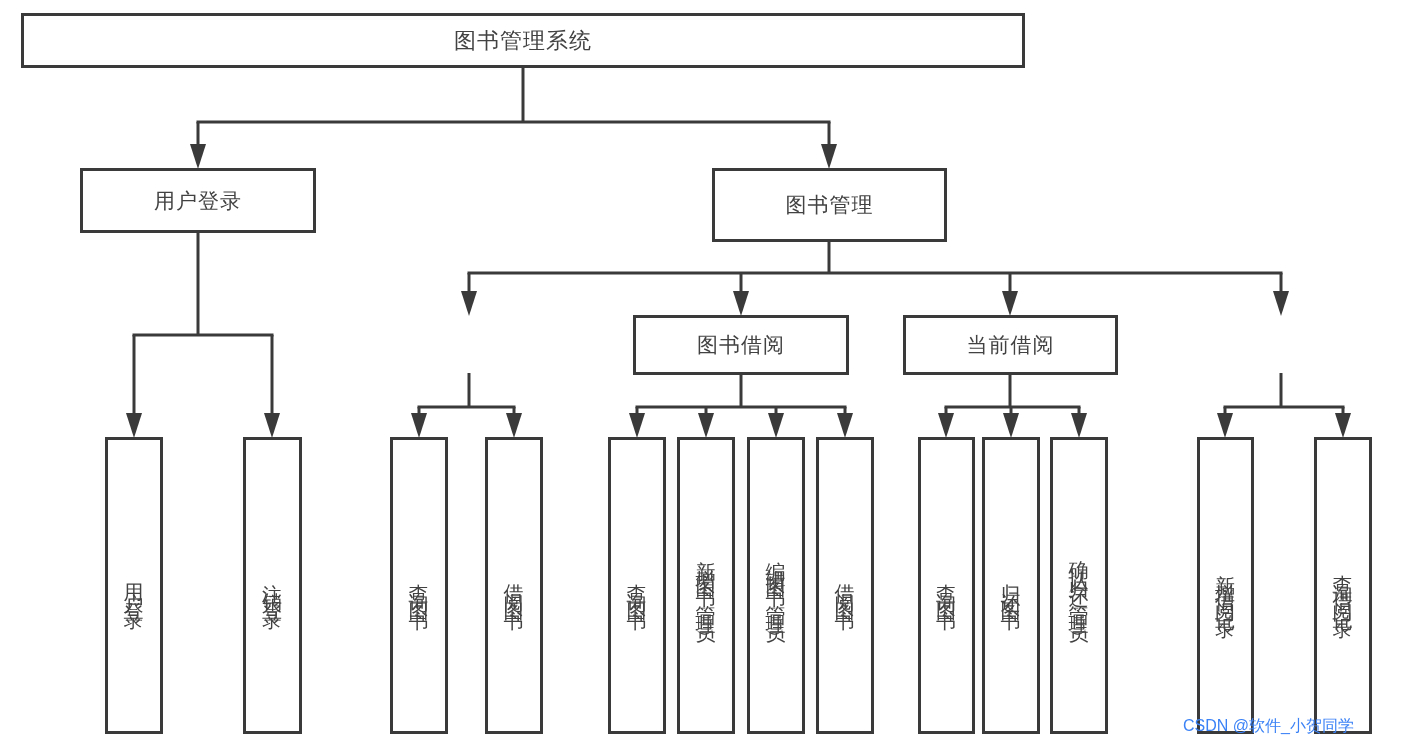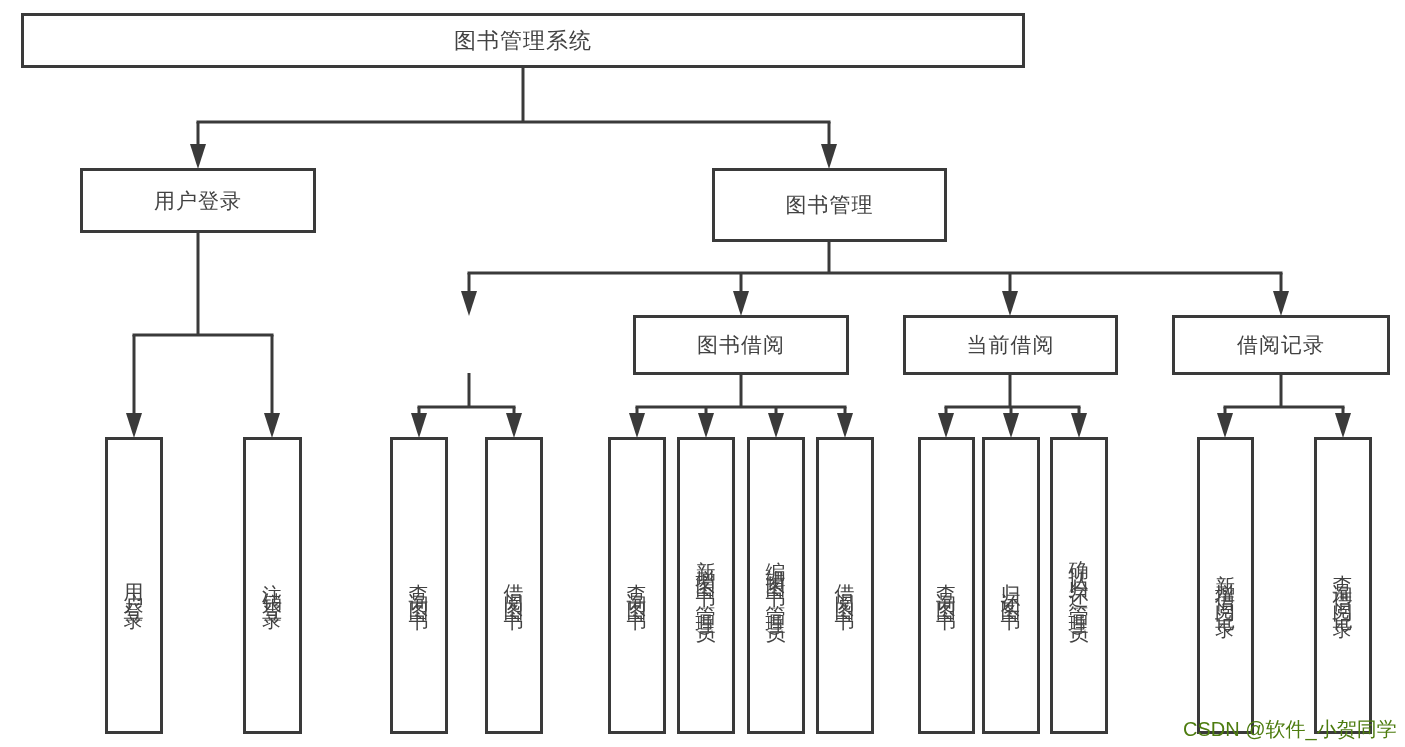--- a/index.html
+++ b/index.html
@@ -33,22 +33,22 @@
     font-size:20px;
     letter-spacing:9px;
     line-height:1;
     color:#424242;
     white-space:nowrap;
   }
   .root-node{font-size:22px;}
   .watermark{
     position:absolute;
     left:1183px;top:716px;
-    font-size:20px;
-    color:#4d7c0f;
+    font-size:16px;
+    color:#3b82f6;
     z-index:3;
     white-space:nowrap;
     text-align:right;
   }
 </style>
 </head>
 <body>
 
 <div class="canvas">
 
@@ -128,23 +128,20 @@
   <div class="node" style="left:712px;top:168px;width:235px;height:74px;">
     <span>图书管理</span>
   </div>
 
   <div class="node" style="left:633px;top:315px;width:216px;height:60px;">
     <span>图书借阅</span>
   </div>
   <div class="node" style="left:903px;top:315px;width:215px;height:60px;">
     <span>当前借阅</span>
   </div>
-  <div class="node" style="left:1172px;top:315px;width:218px;height:60px;">
-    <span>借阅记录</span>
-  </div>
 
   <div class="node leaf" style="left:105px;top:437px;width:58px;height:297px;">
     <span class="vtext">用户登录</span>
   </div>
   <div class="node leaf" style="left:243px;top:437px;width:59px;height:297px;">
     <span class="vtext">注销登录</span>
   </div>
 
   <div class="node leaf" style="left:390px;top:437px;width:58px;height:297px;">
     <span class="vtext">查询图书</span>

